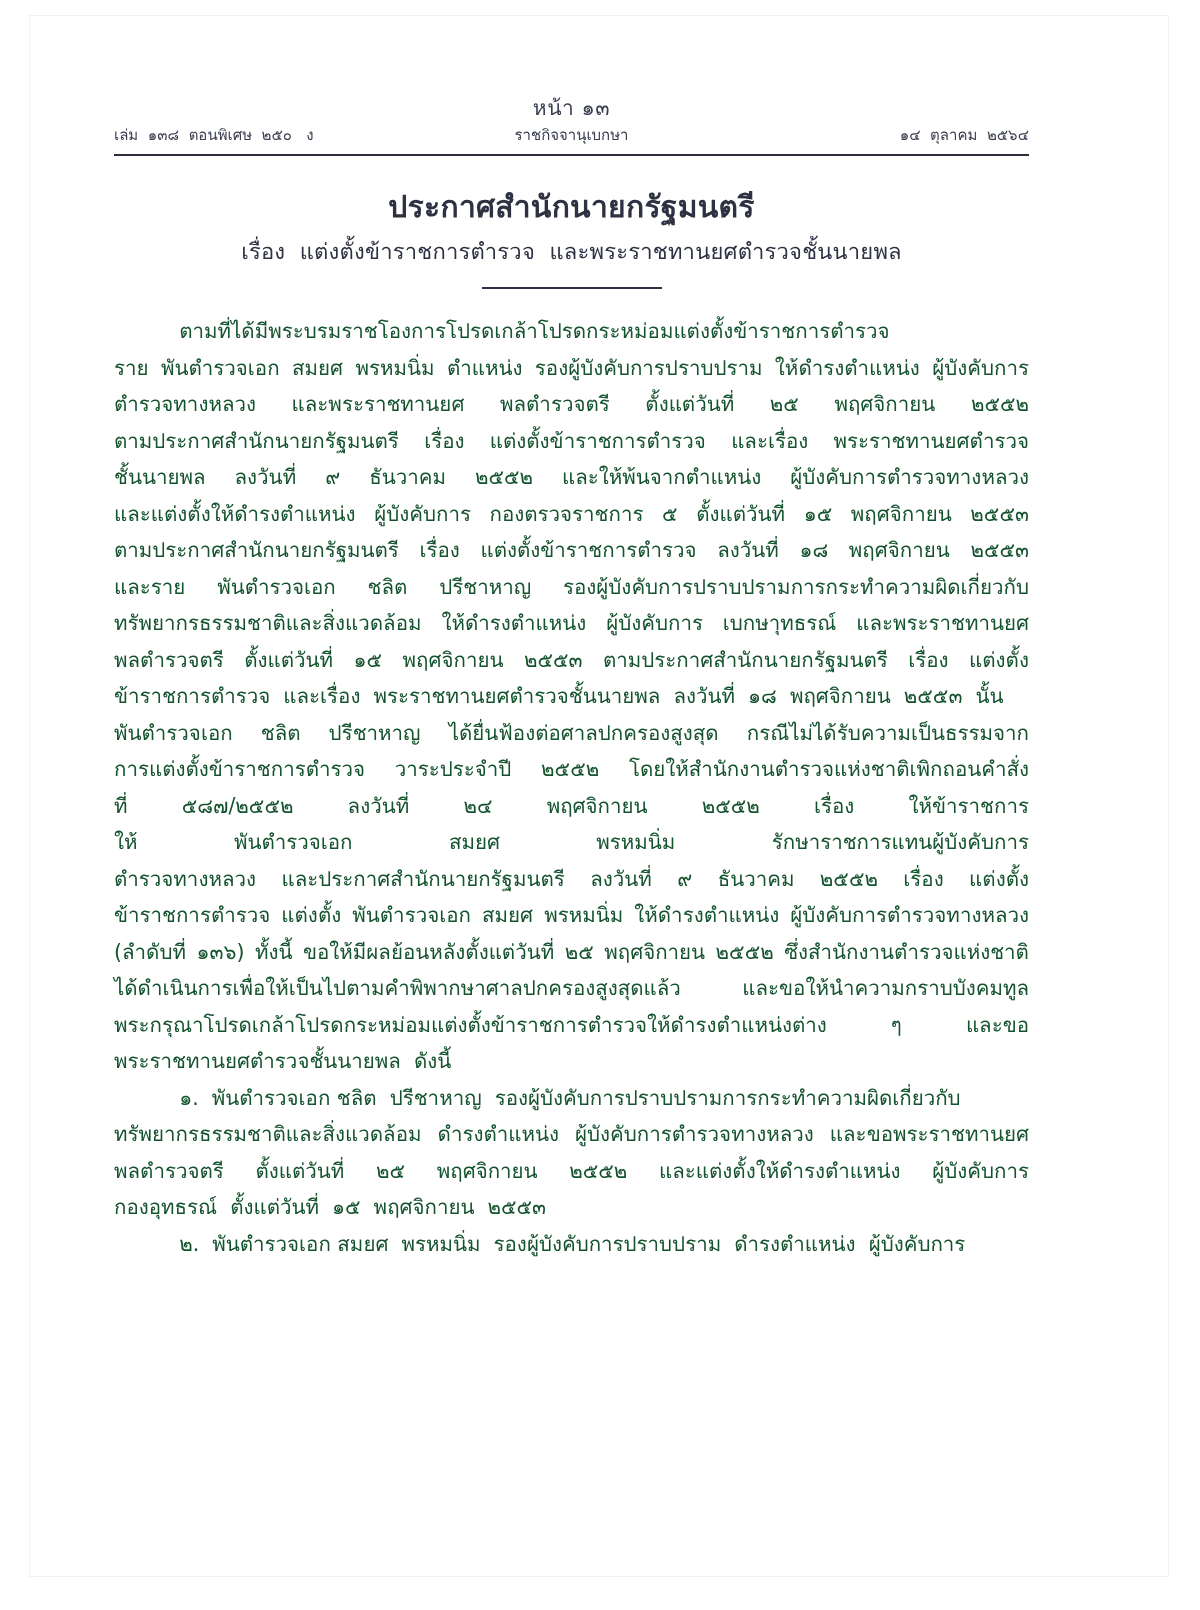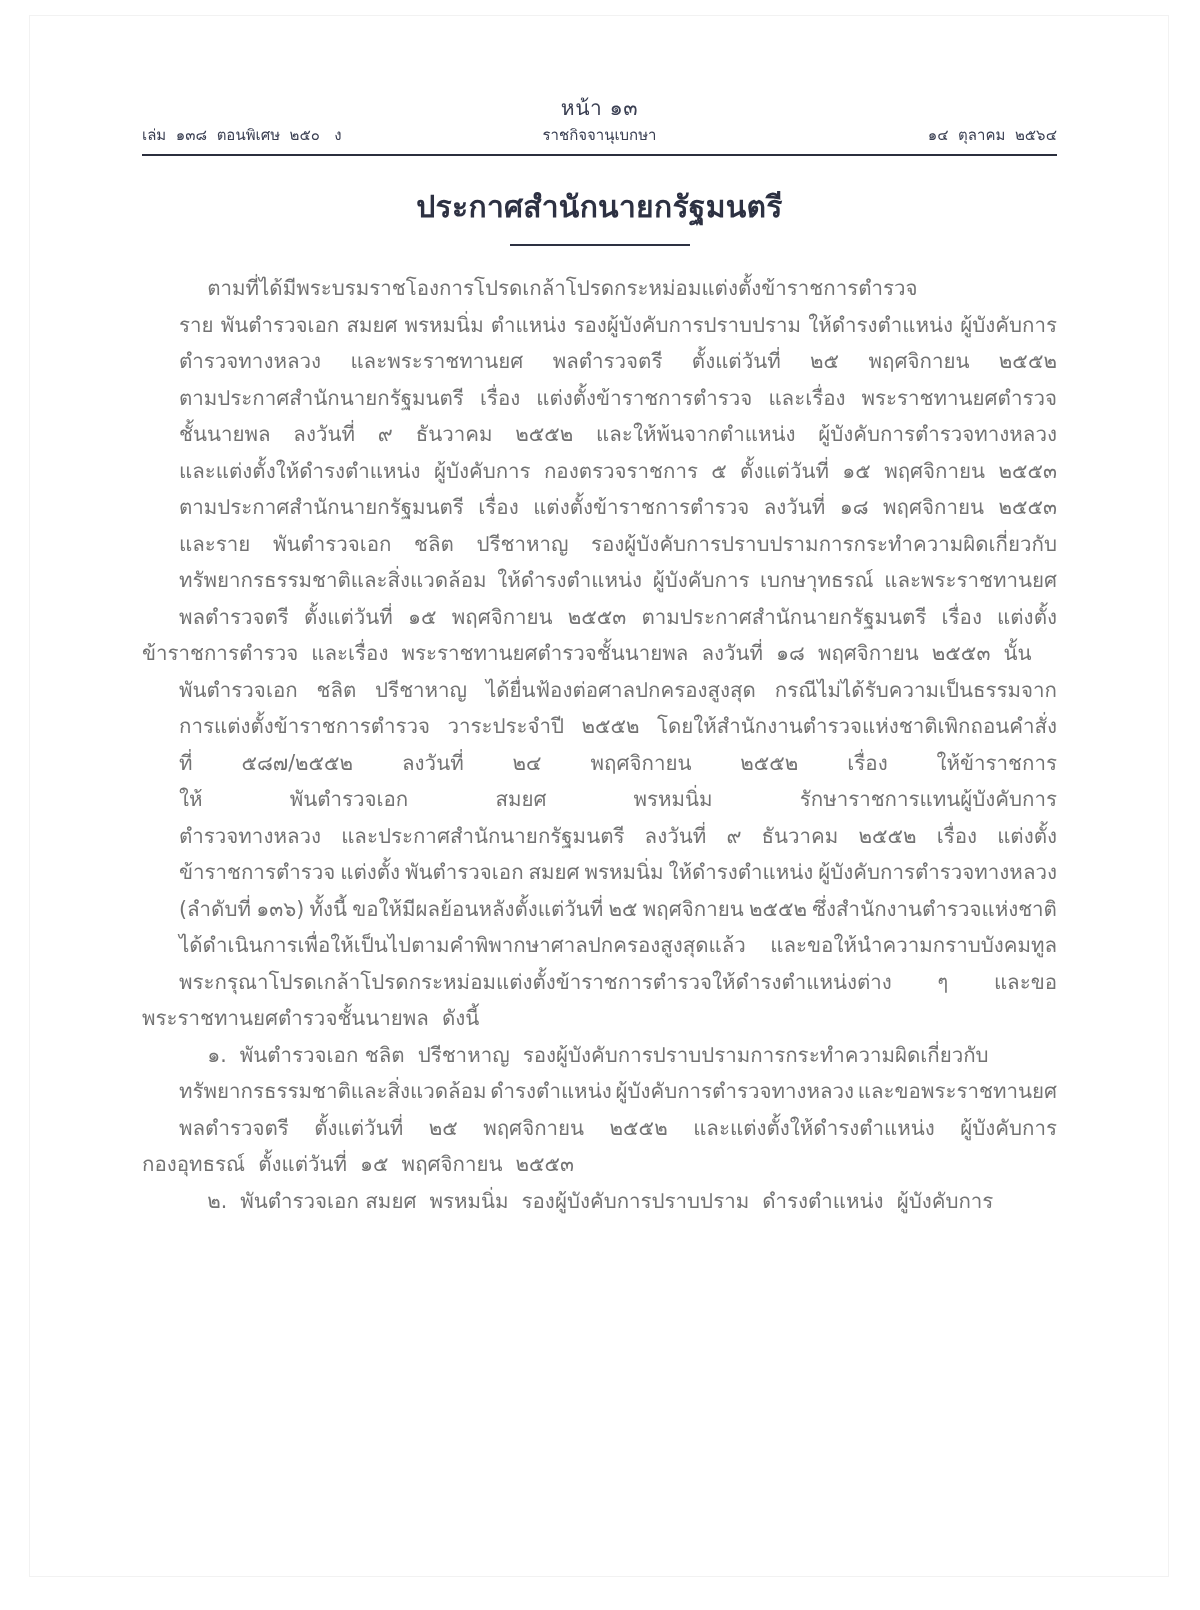--- a/index.html
+++ b/index.html
@@ -23,21 +23,21 @@
     position: absolute;
     left: 30px;
     top: 16px;
     width: 1138px;
     height: 1560px;
     background: #ffffff;
     box-shadow: 0 0 0 1px #f2f2f2;
   }
   .content {
     position: absolute;
-    left: 112px;
+    left: 84px;
     top: 75px;
     width: 915px;
   }
 
   
   .runhead {
     position: relative;
     height: 68px;
     color: #3a3f52;
   }
@@ -91,36 +91,35 @@
   }
   .title-rule {
     width: 180px;
     margin: 18px auto 0 auto;
     border-top: 2px solid #2d3142;
   }
 
   
   .body {
     margin-top: 24px;
-    color: #737373;
+    color: #14532d;
     font-size: 20.5px;
     line-height: 36.5px;
   }
   .line {
     white-space: pre;
     display: block;
     height: 36.5px;
     overflow: hidden;
   }
   .j {
     display: flex;
     justify-content: space-between;
     height: 36.5px;
     align-items: flex-end;
-    margin-left: 37px;
   }
   .j > span { white-space: pre; }
 </style>
 </head>
 <body>
 
 <div class="page">
   <div class="sheet">
     <div class="content">
 
@@ -129,20 +128,21 @@
         <div class="runhead-row">
           <span class="runhead-left">เล่ม  ๑๓๘  ตอนพิเศษ  ๒๕๐   ง</span>
           <span class="runhead-center">ราชกิจจานุเบกษา</span>
           <span class="runhead-right">๑๔  ตุลาคม  ๒๕๖๔</span>
         </div>
         <div class="rule"></div>
       </div>
 
       <div class="titleblock">
         <div class="doc-title">ประกาศสำนักนายกรัฐมนตรี</div>
+        <div class="doc-subtitle">เรื่อง  แต่งตั้งข้าราชการตำรวจ  และพระราชทานยศตำรวจชั้นนายพล</div>
         <div class="title-rule"></div>
       </div>
 
       <div class="body" id="body-root">
           <div>
             <div class="line indent-first">          ตามที่ได้มีพระบรมราชโองการโปรดเกล้าโปรดกระหม่อมแต่งตั้งข้าราชการตำรวจ</div>
             <div class="j">
               <span>ราย</span>
               <span>พันตำรวจเอก</span>
               <span>สมยศ</span>

